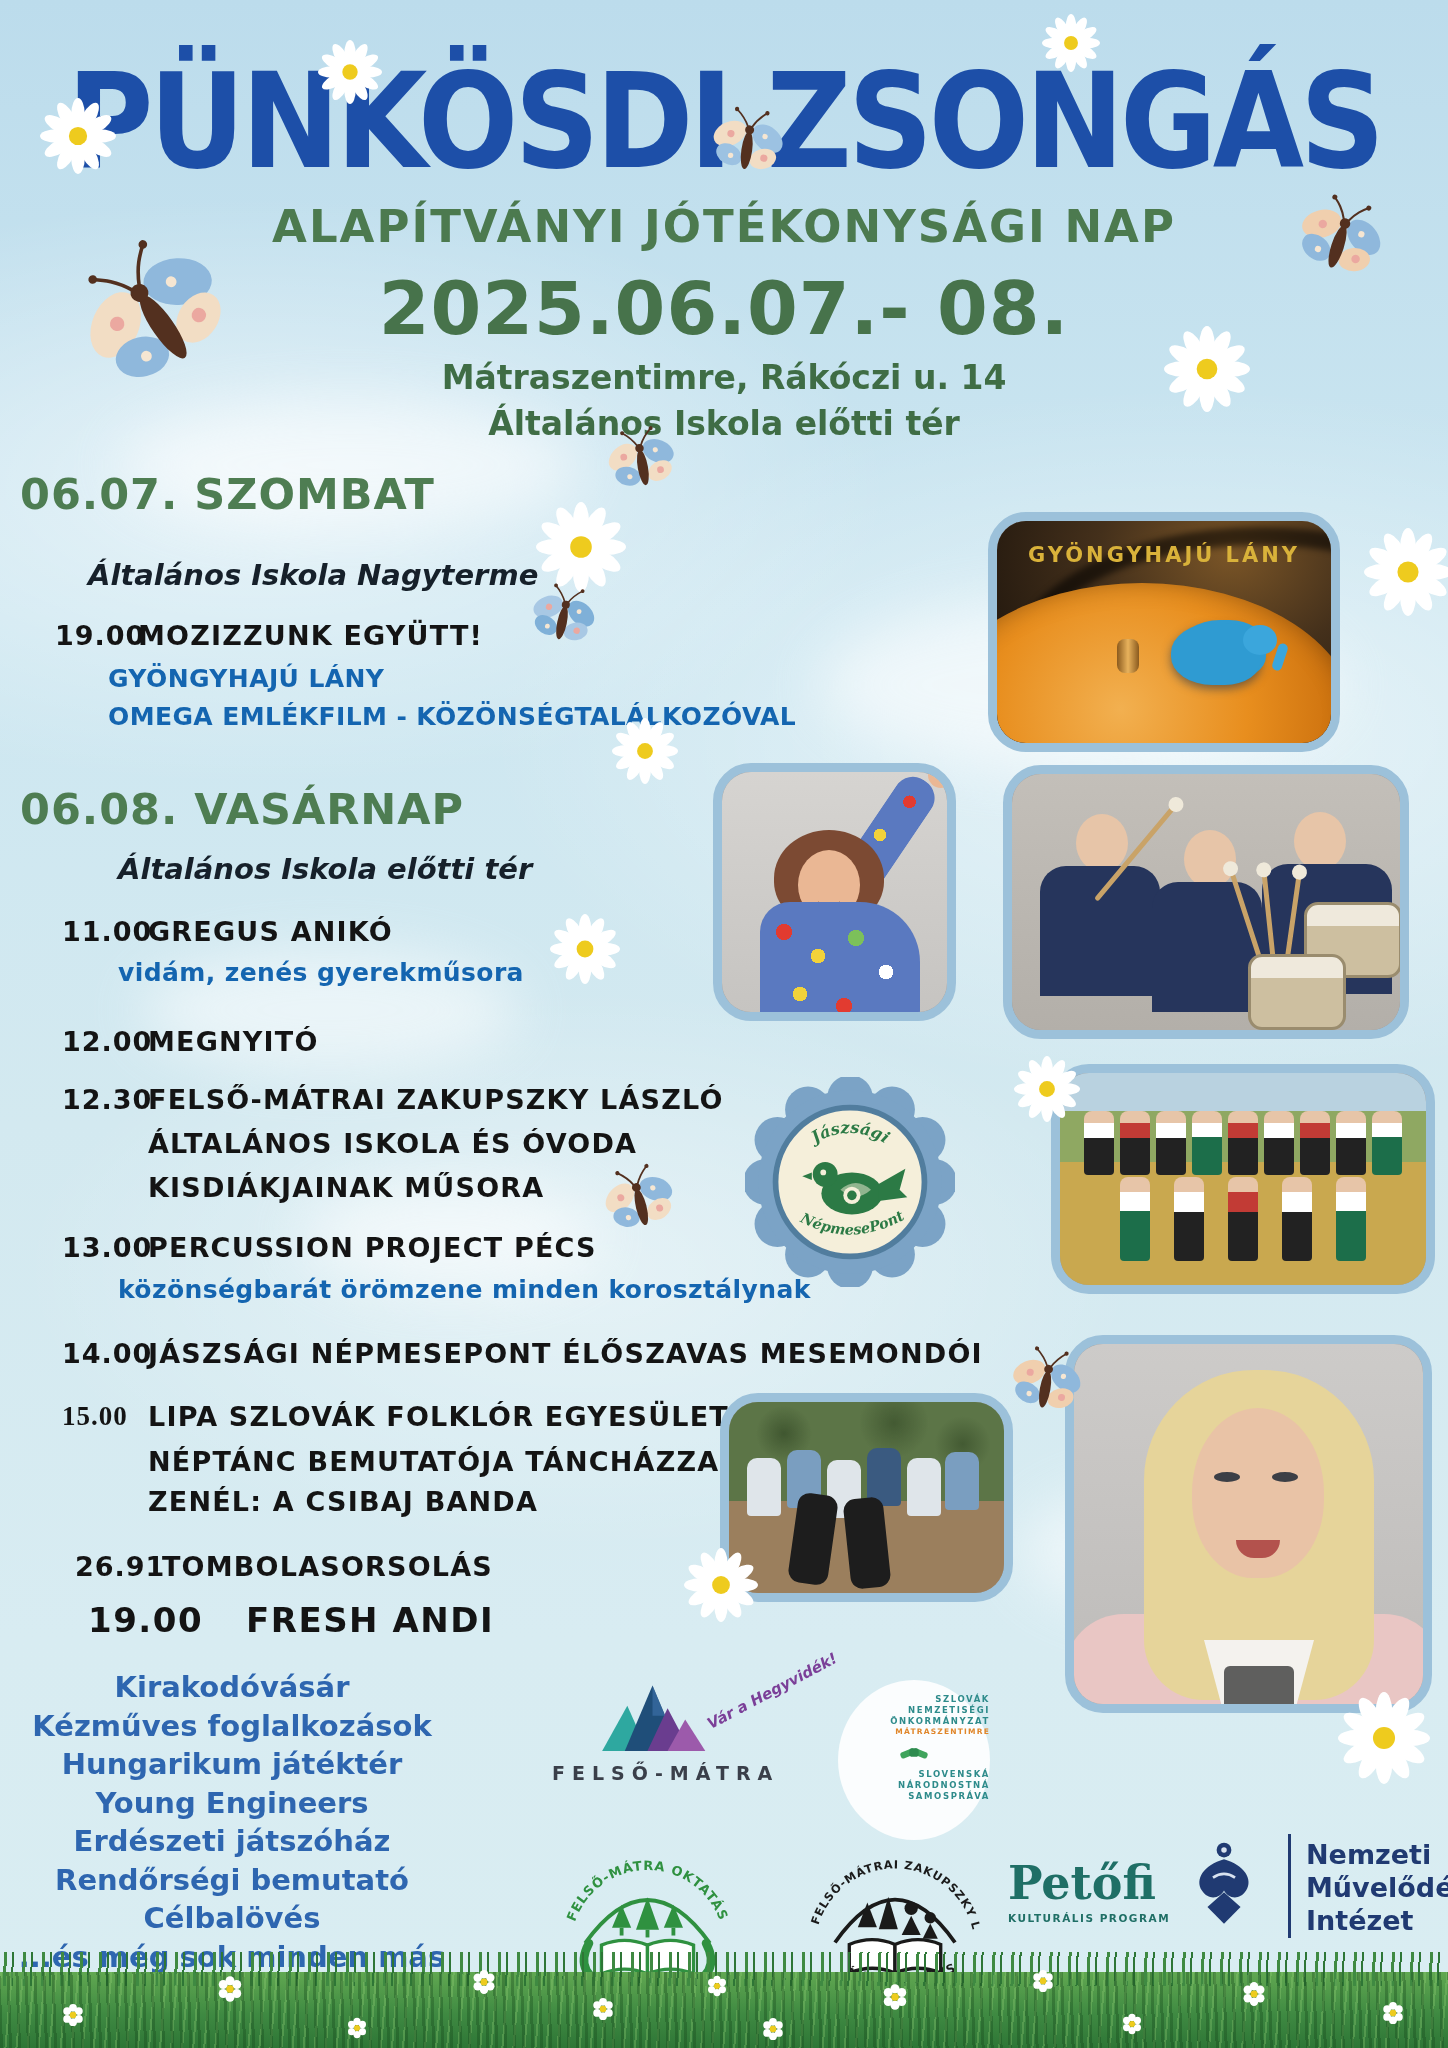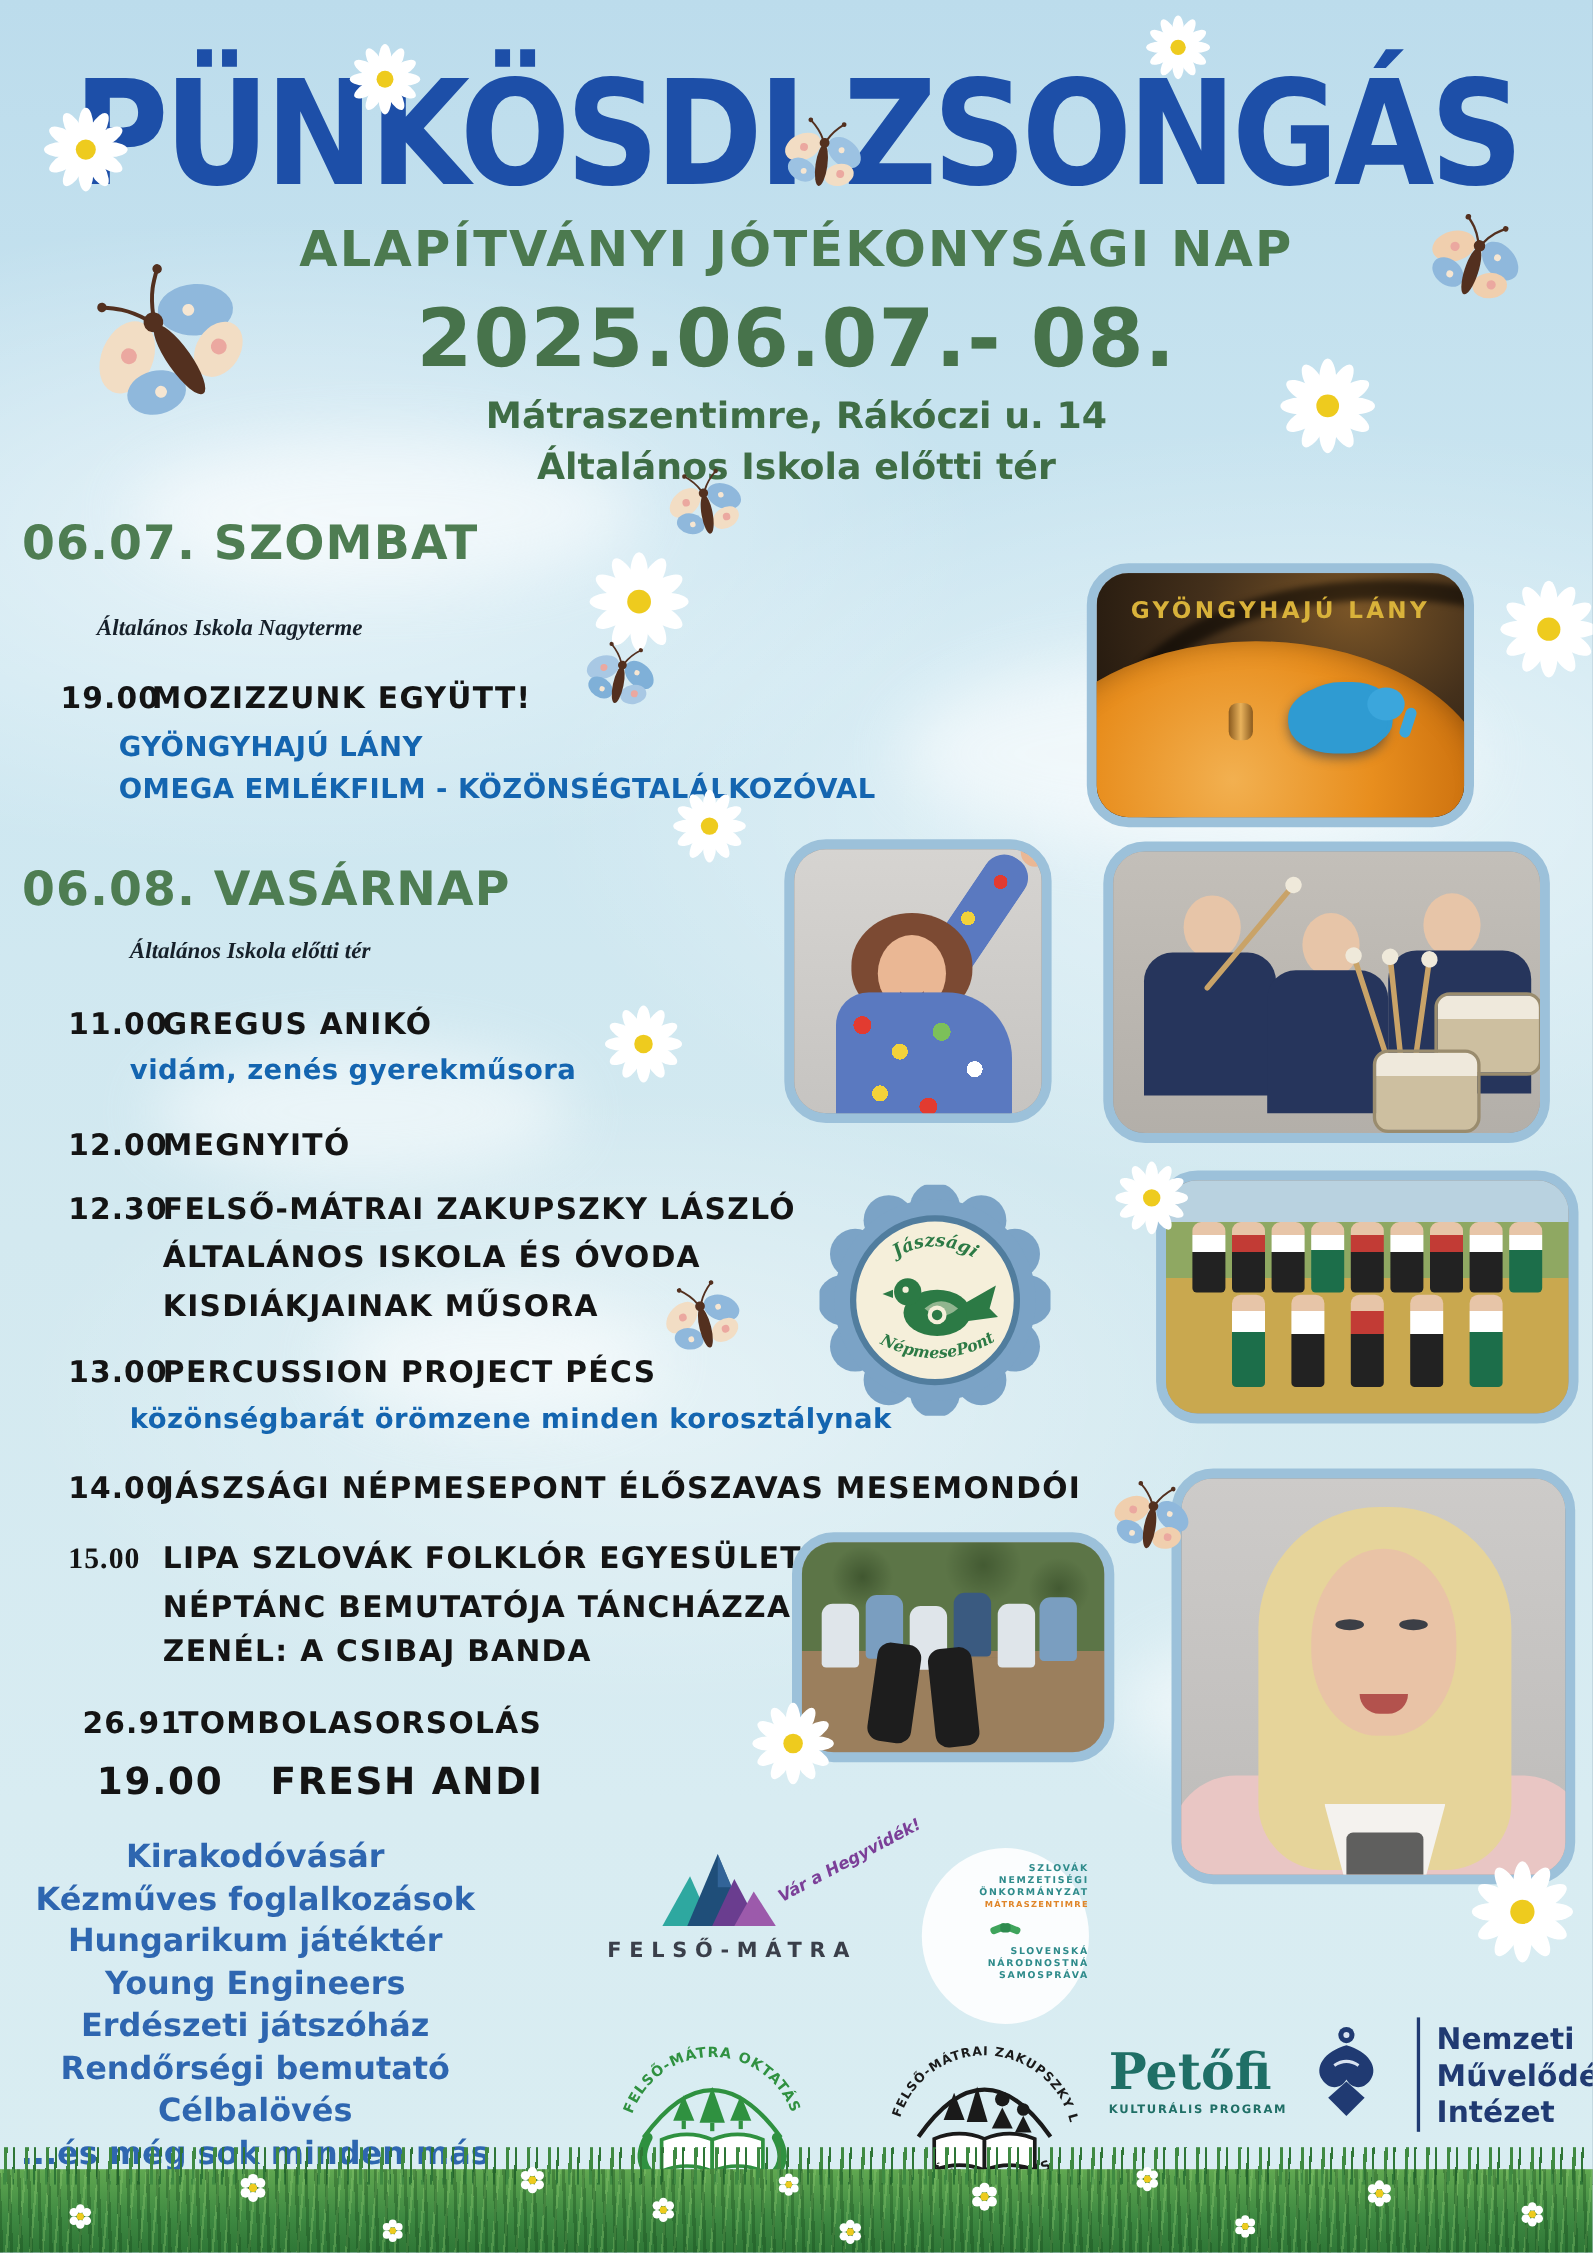--- a/index.html
+++ b/index.html
@@ -22,21 +22,21 @@
     color:#4c7a4f;font-weight:bold;font-size:45px;letter-spacing:2px;white-space:nowrap;}
   .date{position:absolute;top:266px;left:0;width:100%;text-align:center;
     color:#47734b;font-weight:bold;font-size:73px;letter-spacing:1px;white-space:nowrap;}
   .addr1{position:absolute;top:358px;left:0;width:100%;text-align:center;
     color:#3f6d45;font-weight:bold;font-size:33px;}
   .addr2{position:absolute;top:404px;left:0;width:100%;text-align:center;
     color:#3f6d45;font-weight:bold;font-size:33px;}
 
   
   .t-heading{position:absolute;color:#4e7d52;font-weight:bold;font-size:43px;letter-spacing:1px;white-space:nowrap;}
-  .t-venue{position:absolute;color:#16202a;font-weight:bold;font-style:italic;font-size:21px;white-space:nowrap;font-family:Liberation Serif, serif;}
+  .t-venue{position:absolute;color:#16202a;font-weight:bold;font-style:italic;font-size:29px;white-space:nowrap;}
   .t-time{position:absolute;color:#141414;font-weight:bold;font-size:27px;letter-spacing:1px;white-space:nowrap;}
   .t-title{position:absolute;color:#141414;font-weight:bold;font-size:27px;letter-spacing:1.2px;white-space:nowrap;}
   .t-sub{position:absolute;color:#1465b0;font-weight:bold;font-size:25px;letter-spacing:.4px;white-space:nowrap;}
   .t-big{font-size:34px !important;letter-spacing:1.5px;}
   .extras{position:absolute;left:8px;top:1668px;width:448px;text-align:center;}
   .extras div{color:#2e66b0;font-weight:bold;font-size:29px;line-height:38.5px;white-space:nowrap;}
 
   
   .photo{position:absolute;border:9px solid #9cc1da;border-radius:38px;overflow:hidden;background:#9a9a9a;}
   .photo .in{position:absolute;inset:0;}

